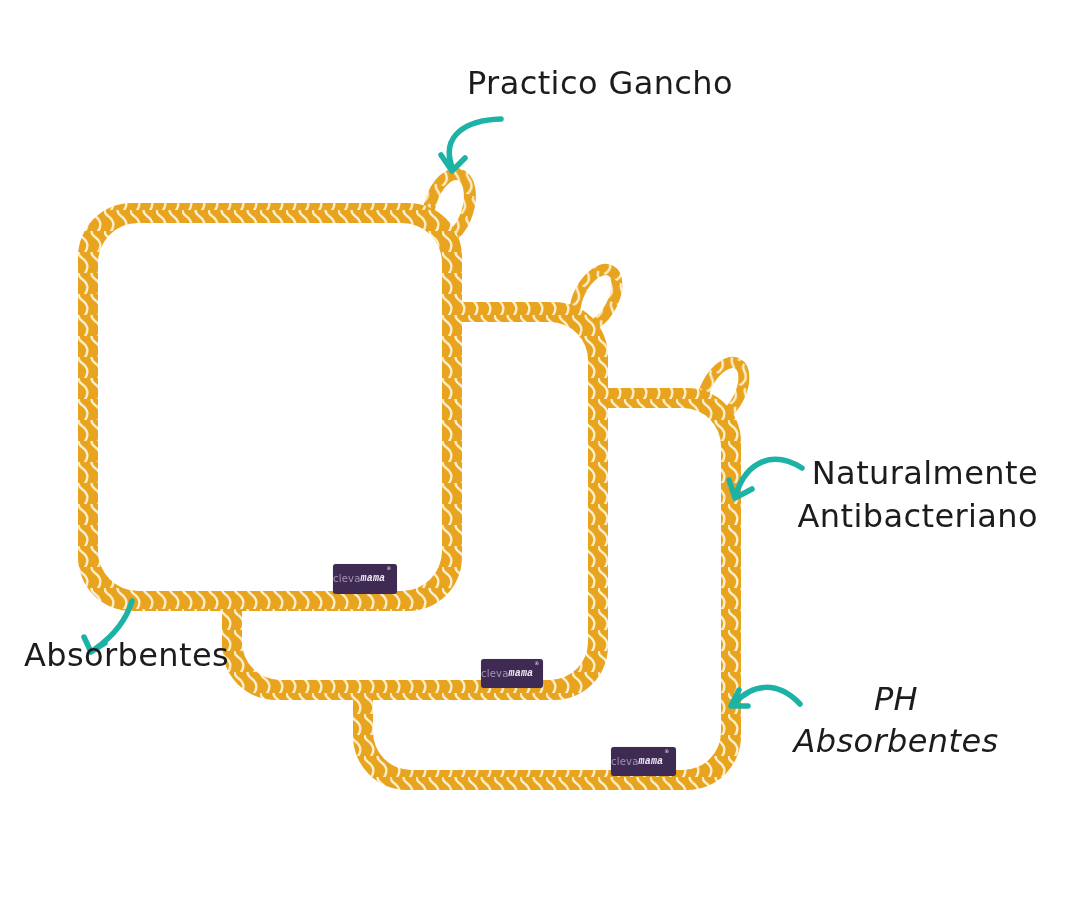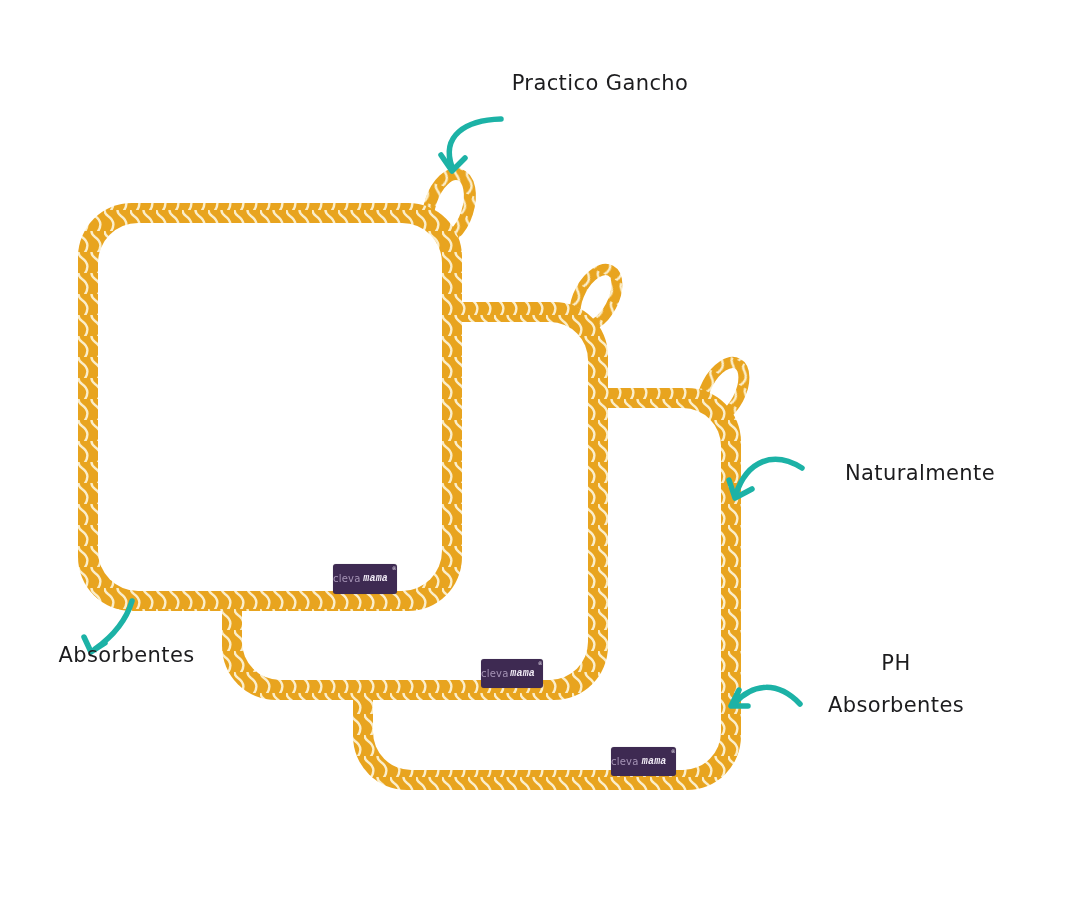--- a/index.html
+++ b/index.html
@@ -2,27 +2,27 @@
 <html><head>
 <meta charset="utf-8">
 <style>
   html,body{margin:0;padding:0;background:#ffffff;}
   .stage{
     position:relative;width:1080px;height:900px;background:#ffffff;
     overflow:hidden;font-family:"DejaVu Sans","Liberation Sans",sans-serif;
   }
   .stage svg{position:absolute;left:0;top:0;}
   .feature{
-    position:absolute;color:#1c1c1e;font-size:21px;font-weight:500;
+    position:absolute;color:#1c1c1e;font-size:32px;font-weight:500;
     letter-spacing:.4px;text-align:center;line-height:43px;white-space:nowrap;
   }
   .feature .ln{display:block;}
   .brand-tag{
     position:absolute;background:#3e2a52;border-radius:3px;
-    display:flex;align-items:center;justify-content:space-between;
+    display:flex;align-items:center;justify-content:flex-start;
     font-size:10px;letter-spacing:.2px;line-height:1;box-shadow:0 0 1px rgba(0,0,0,.35);
   }
   .brand-tag .pre{color:#a593b5;font-weight:400;}
   .brand-tag .suf{color:#efe9f4;font-weight:700;font-style:italic;font-family:Liberation Mono, monospace;}
   .brand-tag .reg{color:#efe9f4;font-size:5px;align-self:flex-start;margin:2px 0 0 1px;}
 </style>
 </head>
 <body>
 
 <div class="stage">
@@ -59,29 +59,30 @@
       <path d="M802,468 C773,450 747,461 736,494 M735,498 L729,480 M735,498 L752,489"></path>
       <path d="M132,601 C126,621 112,637 95,649 M91,652 L84,637 M91,652 L105,643"></path>
       <path d="M800,704 C778,681 753,683 735,703 M731,706 L739,690 M731,706 L748,706"></path>
     </g>
   </svg>
 
   <div class="feature" style="left:430px;top:62px;width:340px;">
     <span class="ln">Practico Gancho</span>
   </div>
 
-  <div class="feature" style="left:777px;top:452px;width:286px;">
+  <div class="feature" style="left:752px;top:452px;width:286px;text-align:right;">
     <span class="ln">Naturalmente</span>
+    <span class="ln">Antibacteriano</span>
   </div>
 
   <div class="feature" style="left:0px;top:634px;width:215px;margin-left:19px;">
     <span class="ln">Absorbentes</span>
   </div>
 
-  <div class="feature" style="left:776px;top:642px;width:240px;line-height:42px;">
+  <div class="feature" style="left:776px;top:678px;width:240px;line-height:42px;font-style:italic;">
     <span class="ln">PH</span>
     <span class="ln">Absorbentes</span>
   </div>
 
   <div class="brand-tag" style="left:333px;top:564px;width:64px;height:30px;">
     <span class="pre">cleva</span>
       <span class="suf">mama</span>
       <span class="reg">®</span>
   </div>
 

